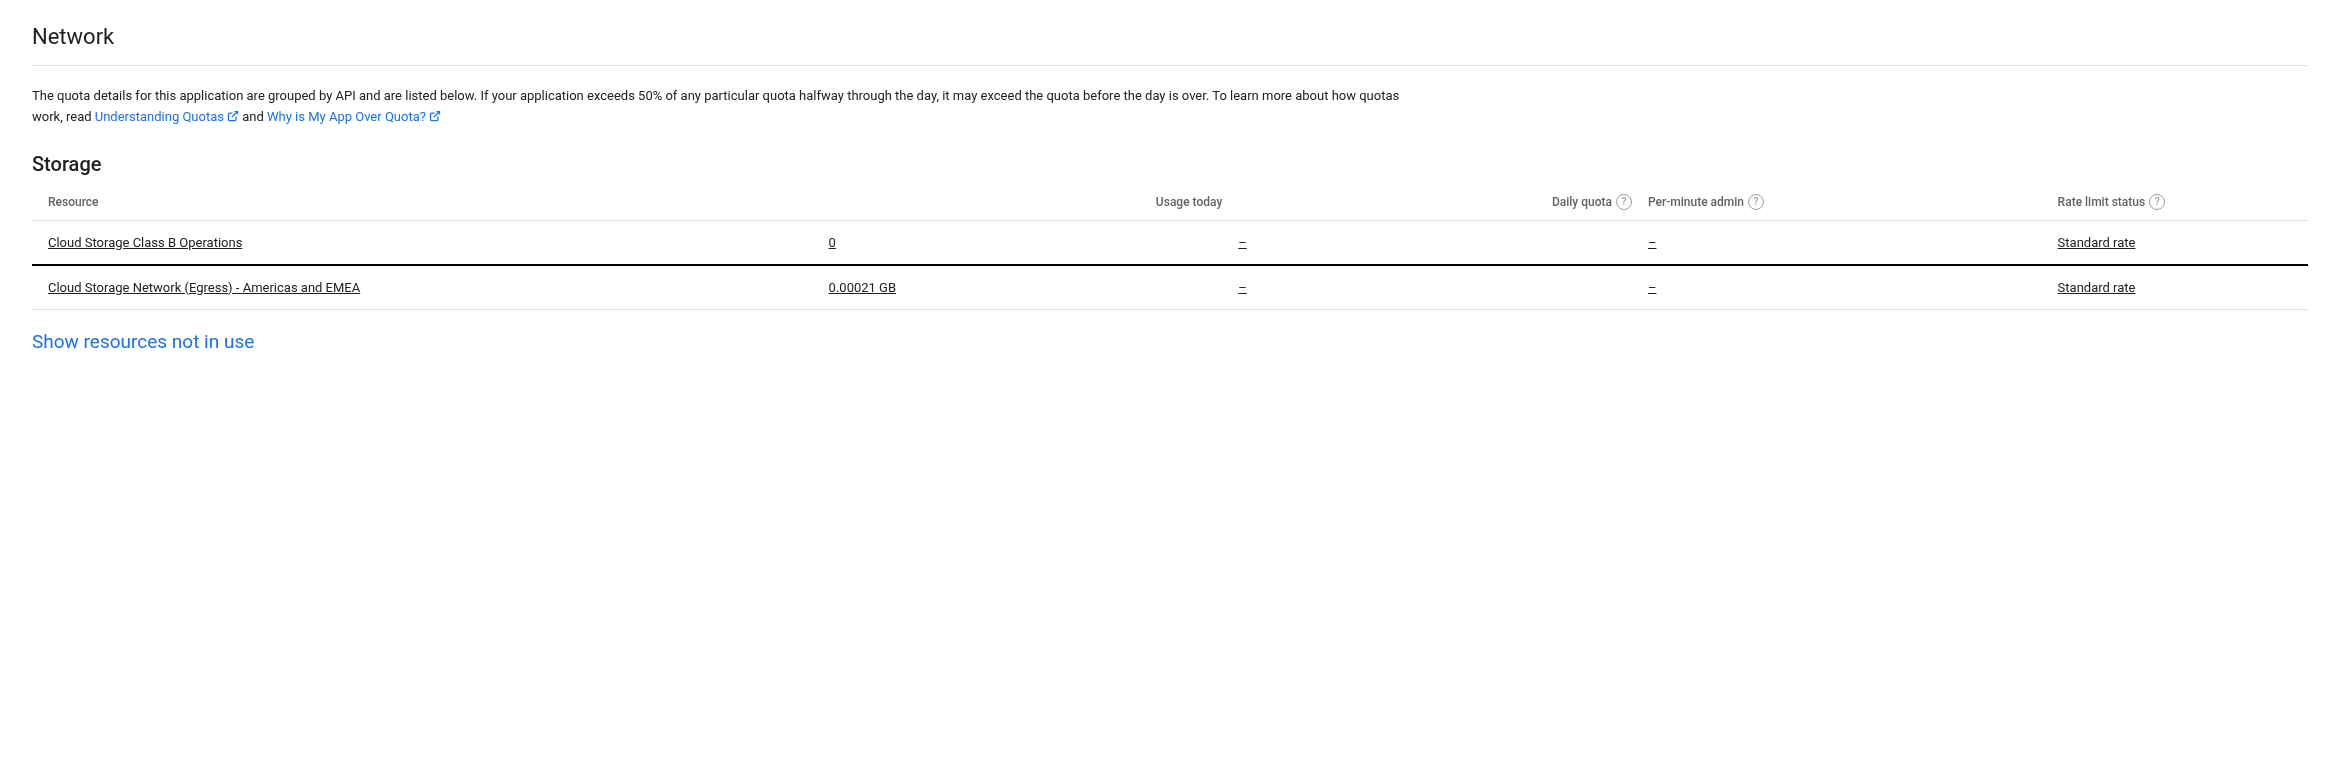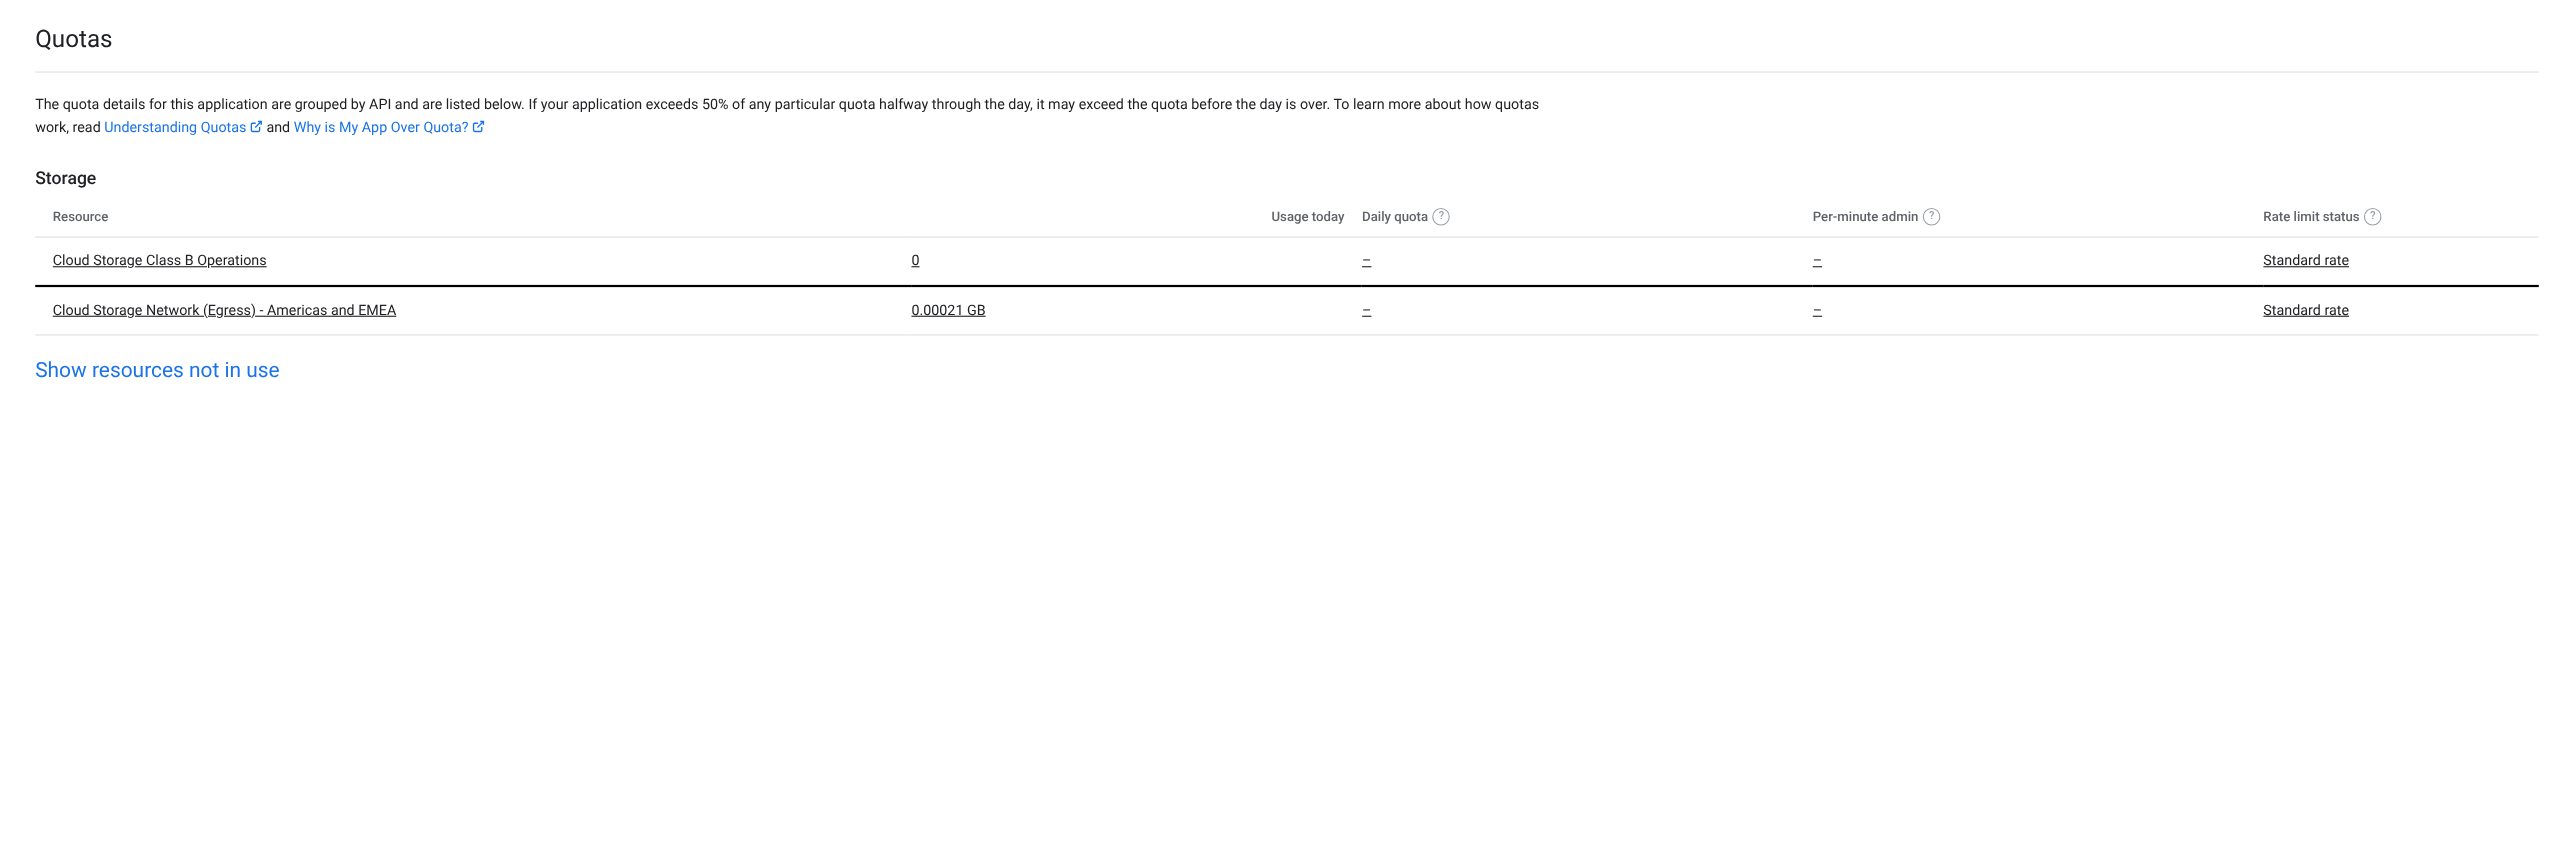--- a/index.html
+++ b/index.html
@@ -41,21 +41,21 @@
       color: #1a73e8;
       text-decoration: none;
     }
 
     .quota-page-link {
       color: #1a73e8;
       text-decoration: none;
     }
 
     .section-title {
-      font-size: 16px;
+      font-size: 20px;
       font-weight: 500;
       color: #202124;
       margin-top: 24px;
       margin-bottom: 8px;
     }
 
     .quota-table {
       width: 100%;
       border-collapse: collapse;
       font-size: 13px;
@@ -77,20 +77,21 @@
       width: 35%;
     }
 
     .quota-table th.col-usage {
       width: 18%;
       text-align: right;
     }
 
     .quota-table th.col-daily {
       width: 18%;
+      text-align: right;
     }
 
     .quota-table th.col-permin {
       width: 18%;
     }
 
     .quota-table th.col-status {
       width: 11%;
     }
 
@@ -136,21 +137,21 @@
     .th-label {
       display: inline-flex;
       align-items: center;
     }
   </style>
 </head>
 <body>
 
 
 
-<h1 class="page-title">Quotas</h1>
+<h1 class="page-title">Network</h1>
 
 <hr class="divider">
 
 <div class="description">
   <p>
     <span>The quota details for this application are grouped by API and are listed below. If your application exceeds 50% of any particular quota halfway through the day, it may exceed the quota before the day is over. To learn more about how quotas work, read </span><a href="#">Understanding Quotas</a><svg style="display:inline-block;width:12px;height:12px;margin-left:3px;vertical-align:middle;position:relative;top:-1px;" viewBox="0 0 24 24" fill="none" stroke="#1a73e8" stroke-width="2.5">
         <path d="M18 13v6a2 2 0 01-2 2H5a2 2 0 01-2-2V8a2 2 0 012-2h6"></path>
         <polyline points="15 3 21 3 21 9"></polyline>
         <line x1="10" y1="14" x2="21" y2="3"></line>
       </svg><span> and </span><a href="#">Why is My App Over Quota?</a><svg style="display:inline-block;width:12px;height:12px;margin-left:3px;vertical-align:middle;position:relative;top:-1px;" viewBox="0 0 24 24" fill="none" stroke="#1a73e8" stroke-width="2.5">

